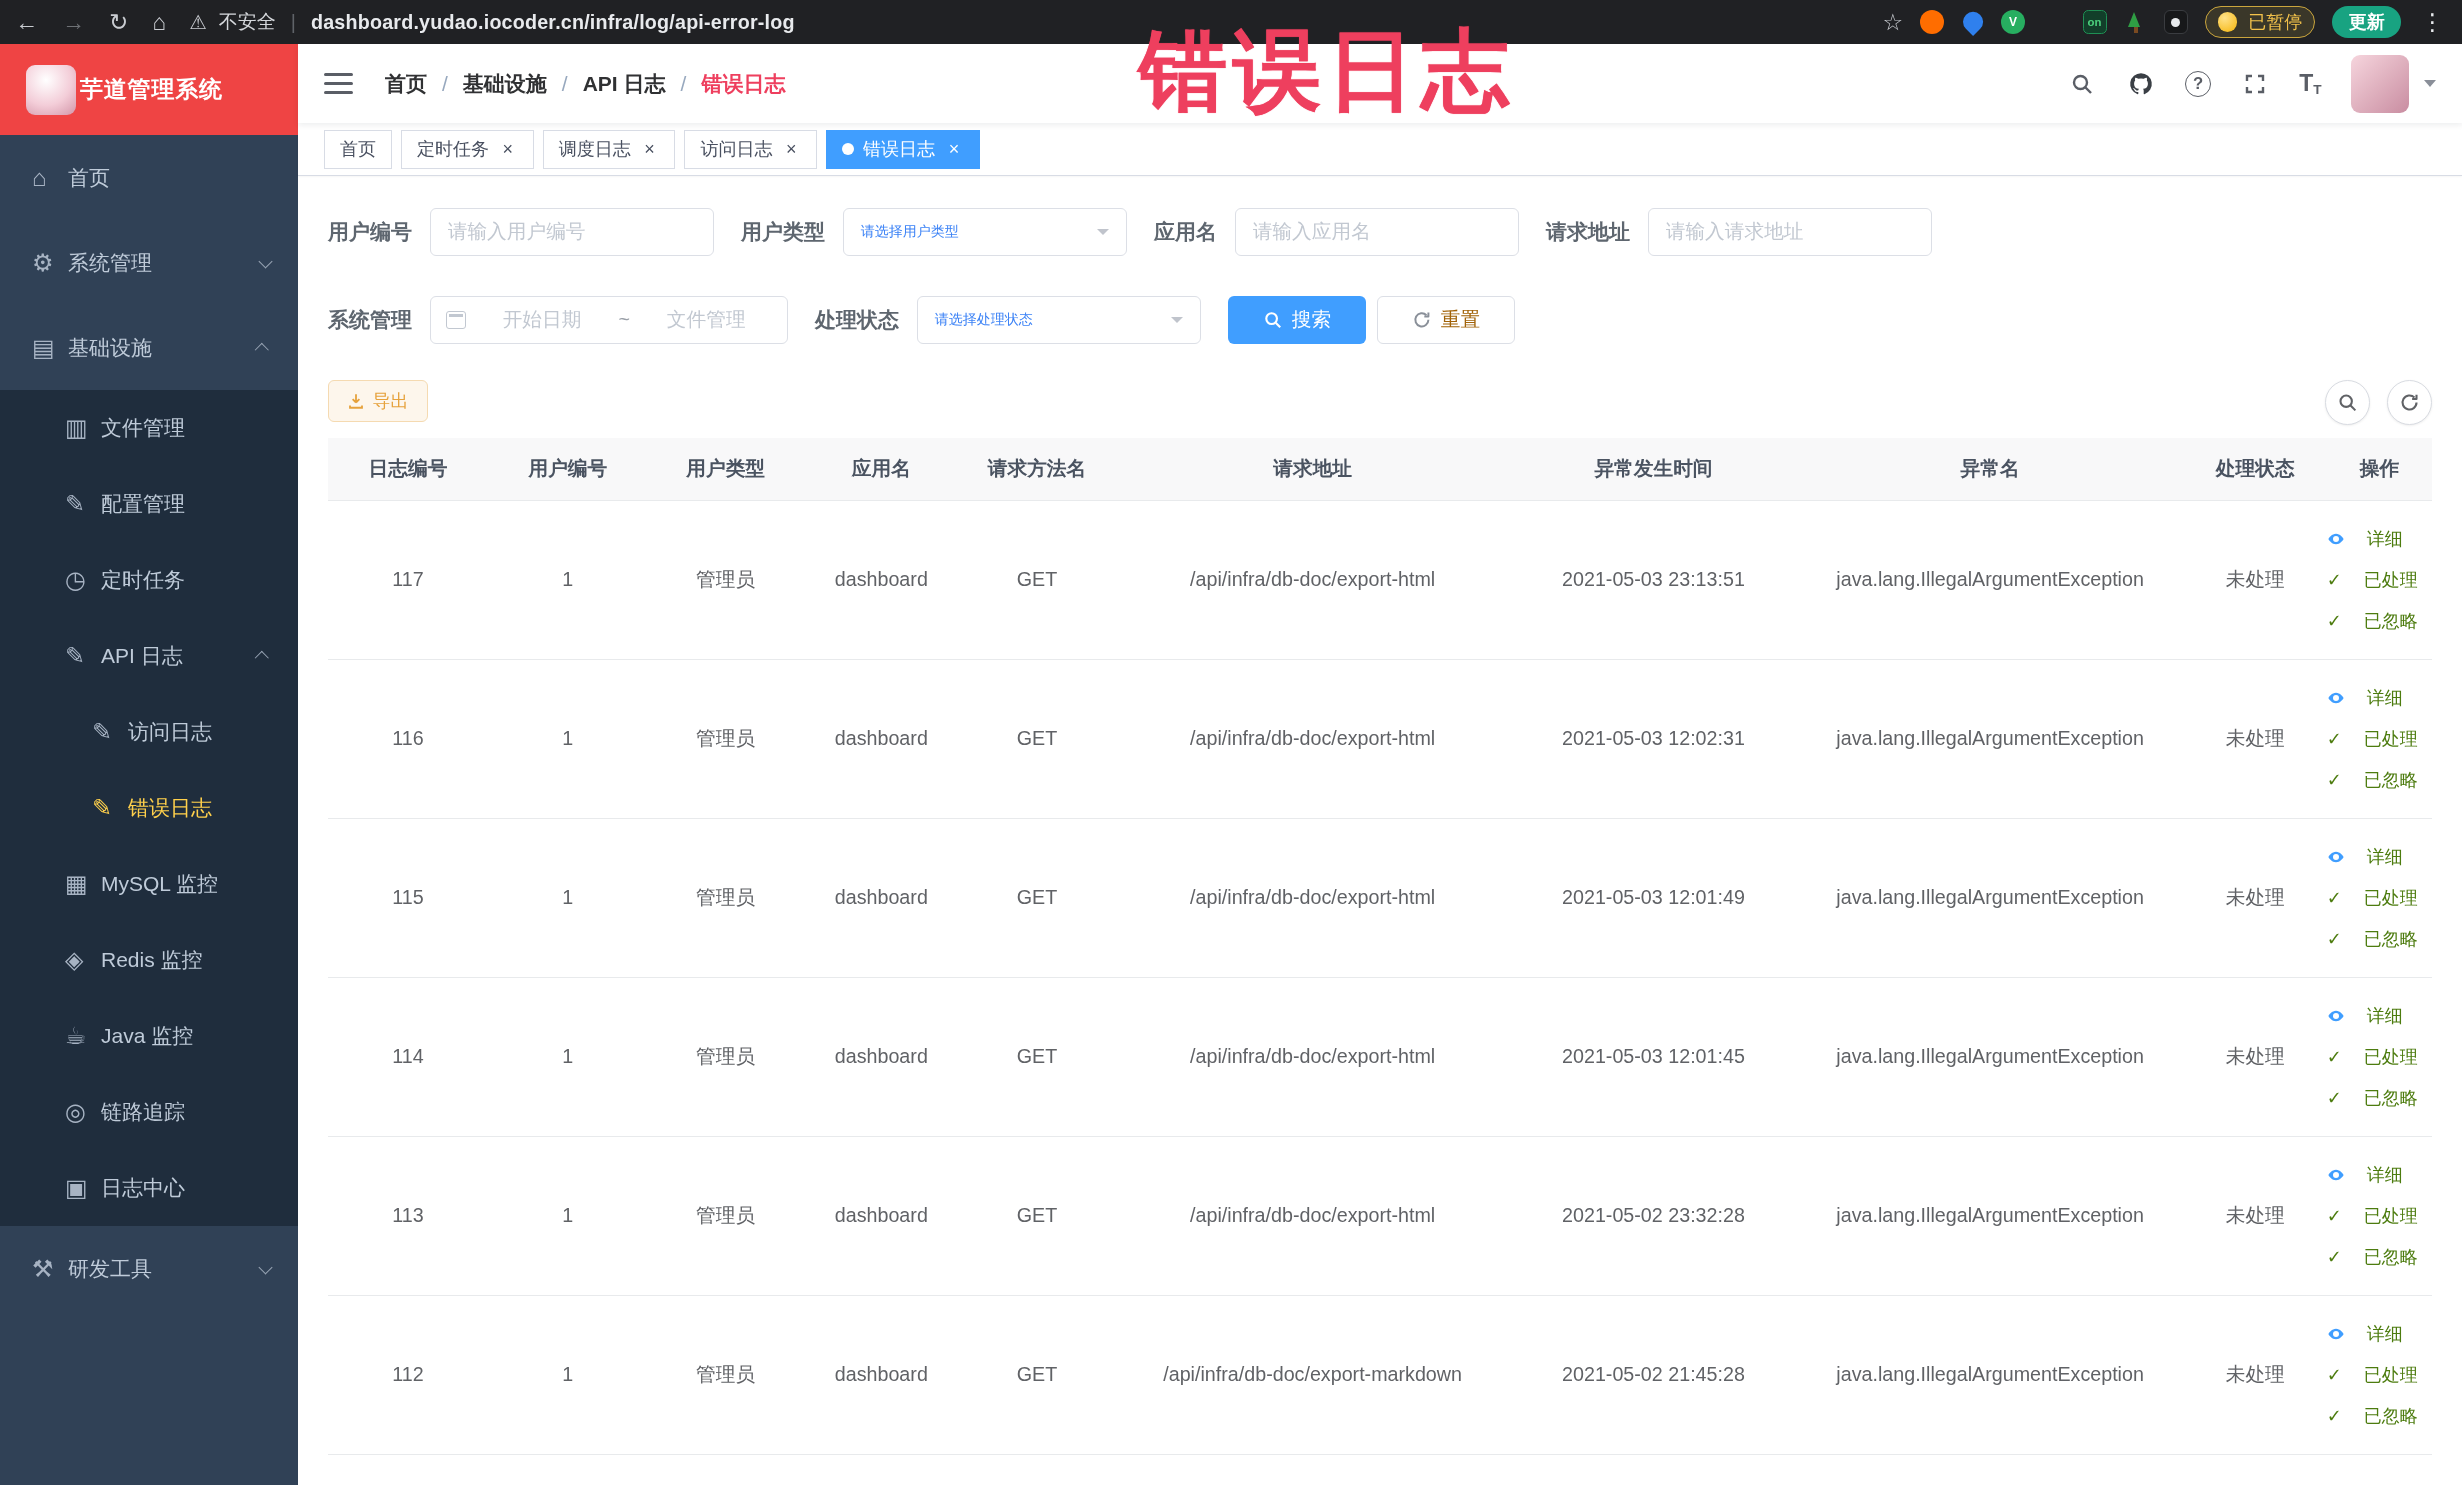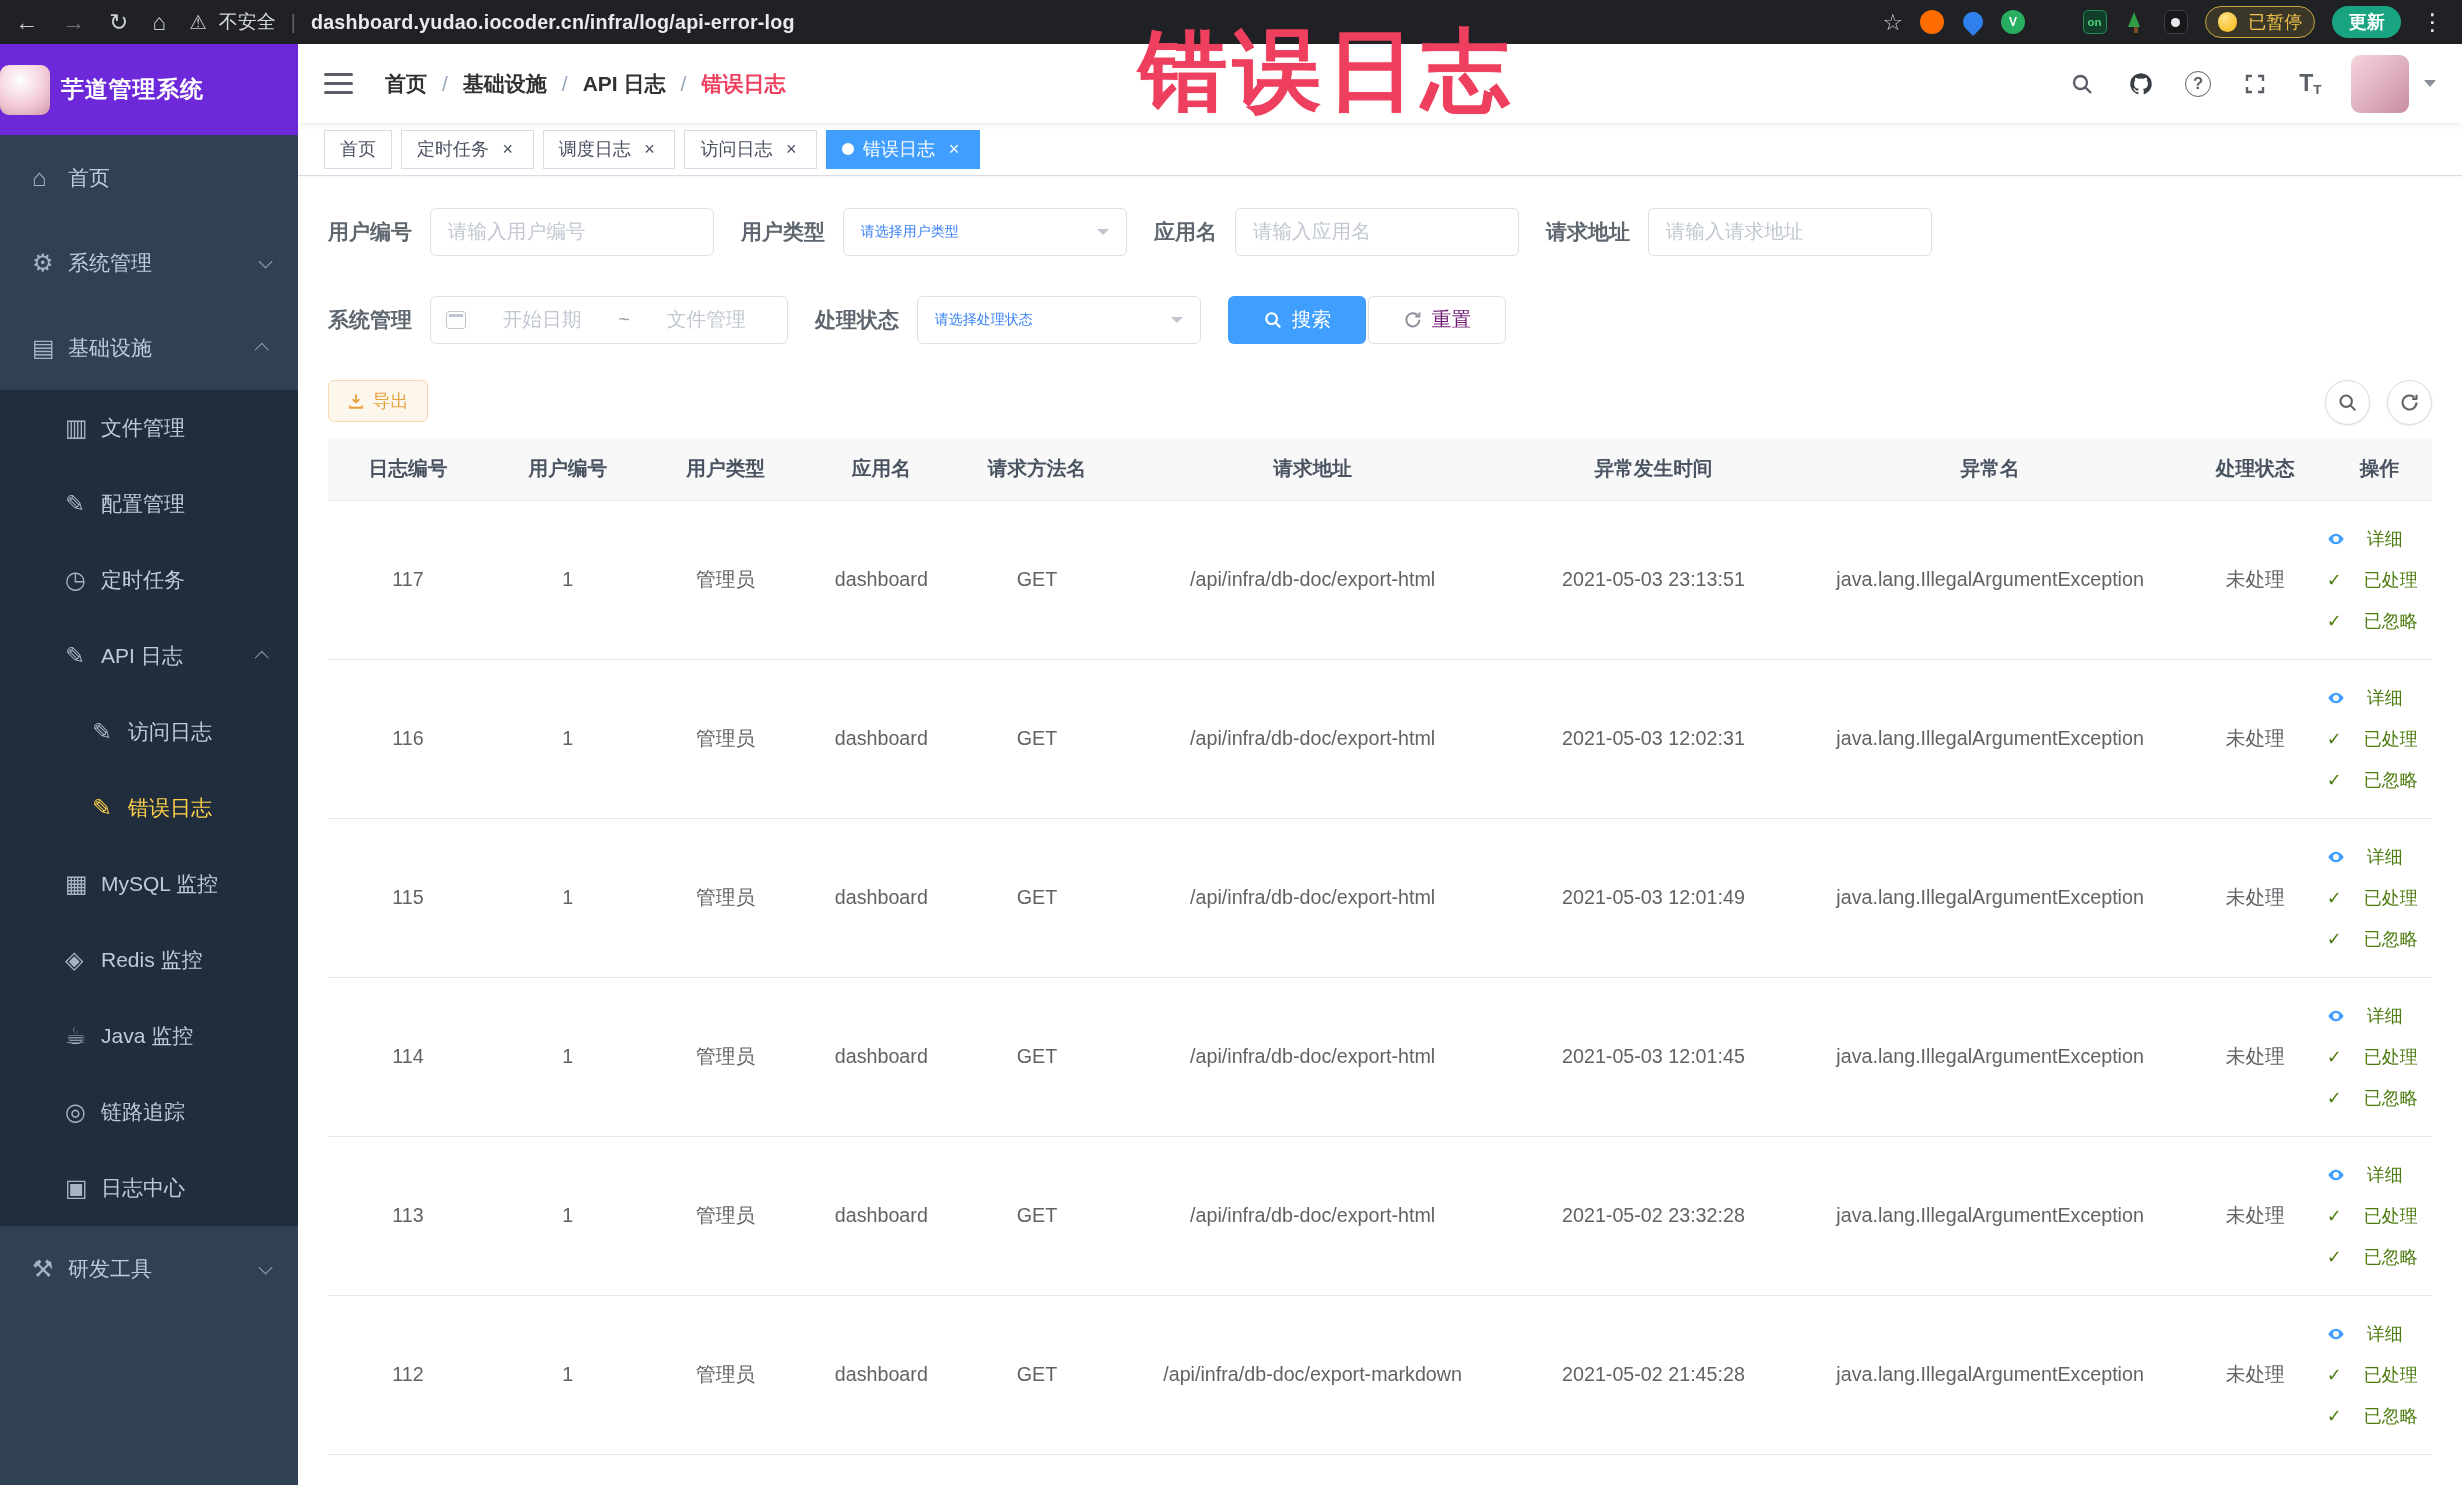--- a/index.html
+++ b/index.html
@@ -31,21 +31,21 @@
   .ext-dark{background:#17181a;border:0.8px solid #3a3c40;border-radius:6px}
   .ext-dark::after{content:"";width:9px;height:9px;border-radius:50%;background:#e8eaed}
   .pill-paused{display:flex;align-items:center;gap:11px;height:32px;padding:0 12px;border:1.5px solid #caa53d;border-radius:16px;background:rgba(250,210,80,.12);color:#f3c24b;font-size:18px}
   .emoji{width:19.7px;height:19.7px;border-radius:50%;background:radial-gradient(circle at 35% 30%,#ffe28a,#f5b50a)}
   .pill-update{display:flex;align-items:center;height:32px;padding:0 16.7px;border-radius:16px;background:#18a381;color:#fff;font-size:18px;font-weight:600}
   .kebab{font-size:23px;color:#e8eaed;padding:0 3px}
   
   .app{display:flex;height:1442px}
   
   .sidebar{width:298px;flex-shrink:0;background:#304156;overflow:hidden}
-  .logo{height:91px;display:flex;align-items:center;gap:11px;background:#6d28d9}
+  .logo{height:91px;display:flex;align-items:center;gap:4px;padding-left:26px;background:#ef4444}
   .logo-avatar{width:50px;height:50px;border-radius:9px;background:radial-gradient(circle at 40% 30%,#ffffff,#f3cdd8 55%,#d395a8)}
   .logo-title{color:#fff;font-size:23px;font-weight:700;letter-spacing:0.8px}
   .mi{display:flex;align-items:center;color:#bfcbd9;font-size:21px;cursor:pointer}
   .mi.l1{height:85px;padding-left:32px;background:#304156}
   .mi.l2{height:76px;padding-left:65px;background:#1f2d3d}
   .mi.l3{height:76px;padding-left:92px;background:#1f2d3d}
   .mi-icon{width:36px;font-size:24px;color:#a7b3c3;flex-shrink:0}
   .mi.active,.mi.active .mi-icon{color:#ffd04b}
   .chev{display:none;margin-left:auto;margin-right:29px;width:9.8px;height:9.8px;border-right:1.5px solid #97a3b3;border-bottom:1.5px solid #97a3b3;transform:rotate(45deg) translateY(-2.3px)}
   .mi.grp .chev{display:block}
@@ -89,21 +89,21 @@
   .fselect{height:48px;width:284px;border:0.8px solid #dcdfe6;border-radius:6px;padding:0 16.7px;display:flex;align-items:center;background:#fff;cursor:pointer}
   .fselect .ph{font-size:14px;color:#3b82f6}
   .sel-caret{margin-left:auto;width:0;height:0;border-left:6px solid transparent;border-right:6px solid transparent;border-top:6.8px solid #c0c4cc}
   .fdate{height:48px;width:358px;border:0.8px solid #dcdfe6;border-radius:6px;padding:0 15px;display:flex;align-items:center;gap:10.6px;background:#fff;cursor:pointer}
   .fdate .ph{font-size:19.7px;color:#c2c8d1;flex:1;text-align:center}
   .fdate .sep{font-size:19.7px;color:#9aa0a8}
   .cal{width:19.7px;height:18px;border:1.5px solid #c2c8d1;border-radius:3px;position:relative;flex-shrink:0}
   .cal::before{content:"";position:absolute;top:2.3px;left:1.5px;right:1.5px;height:3px;background:#c2c8d1}
   .btn{display:inline-flex;align-items:center;gap:9px;height:48px;padding:0 34px;border-radius:6px;font-size:19.7px;cursor:pointer;border:0.8px solid transparent;white-space:nowrap}
   .btn-search{background:#409eff;color:#fff}
-  .btn-reset{background:#fff;color:#701a75;border-color:#dcdfe6;margin-left:2px}
+  .btn-reset{background:#fff;color:#a16207;border-color:#dcdfe6;margin-left:11px}
   .toolbar{display:flex;align-items:flex-start;margin-top:36px}
   .btn-export{height:42px;padding:0 18px;background:#fdf6ec;border:0.8px solid #f5dab1;color:#e6a23c;font-size:18px;border-radius:6px;display:inline-flex;align-items:center;gap:7.6px;cursor:pointer}
   .toolbar-right{margin-left:auto;display:flex;gap:16.7px}
   .circle-btn{width:45px;height:45px;border-radius:50%;background:#fff;border:0.8px solid #d9dce2;box-shadow:0 0.8px 2.3px rgba(0,0,0,.08);display:flex;align-items:center;justify-content:center;color:#606266;cursor:pointer}
   
   table{width:100%;border-collapse:collapse;margin-top:13.6px;table-layout:fixed}
   thead th{background:#f8f8f9;color:#4a5361;font-size:19.7px;font-weight:700;height:62px;border-bottom:0.8px solid #e8eaec;white-space:nowrap}
   tbody td{height:159px;border-bottom:0.8px solid #e8eaec;font-size:19.7px;color:#606266;text-align:center;vertical-align:middle;white-space:nowrap;overflow:hidden}
   td.cell-actions{text-align:right;padding-right:19.7px}
   .alink{display:flex;align-items:center;gap:22px;color:#4d7c0f;font-size:18px;height:41px;cursor:pointer}

